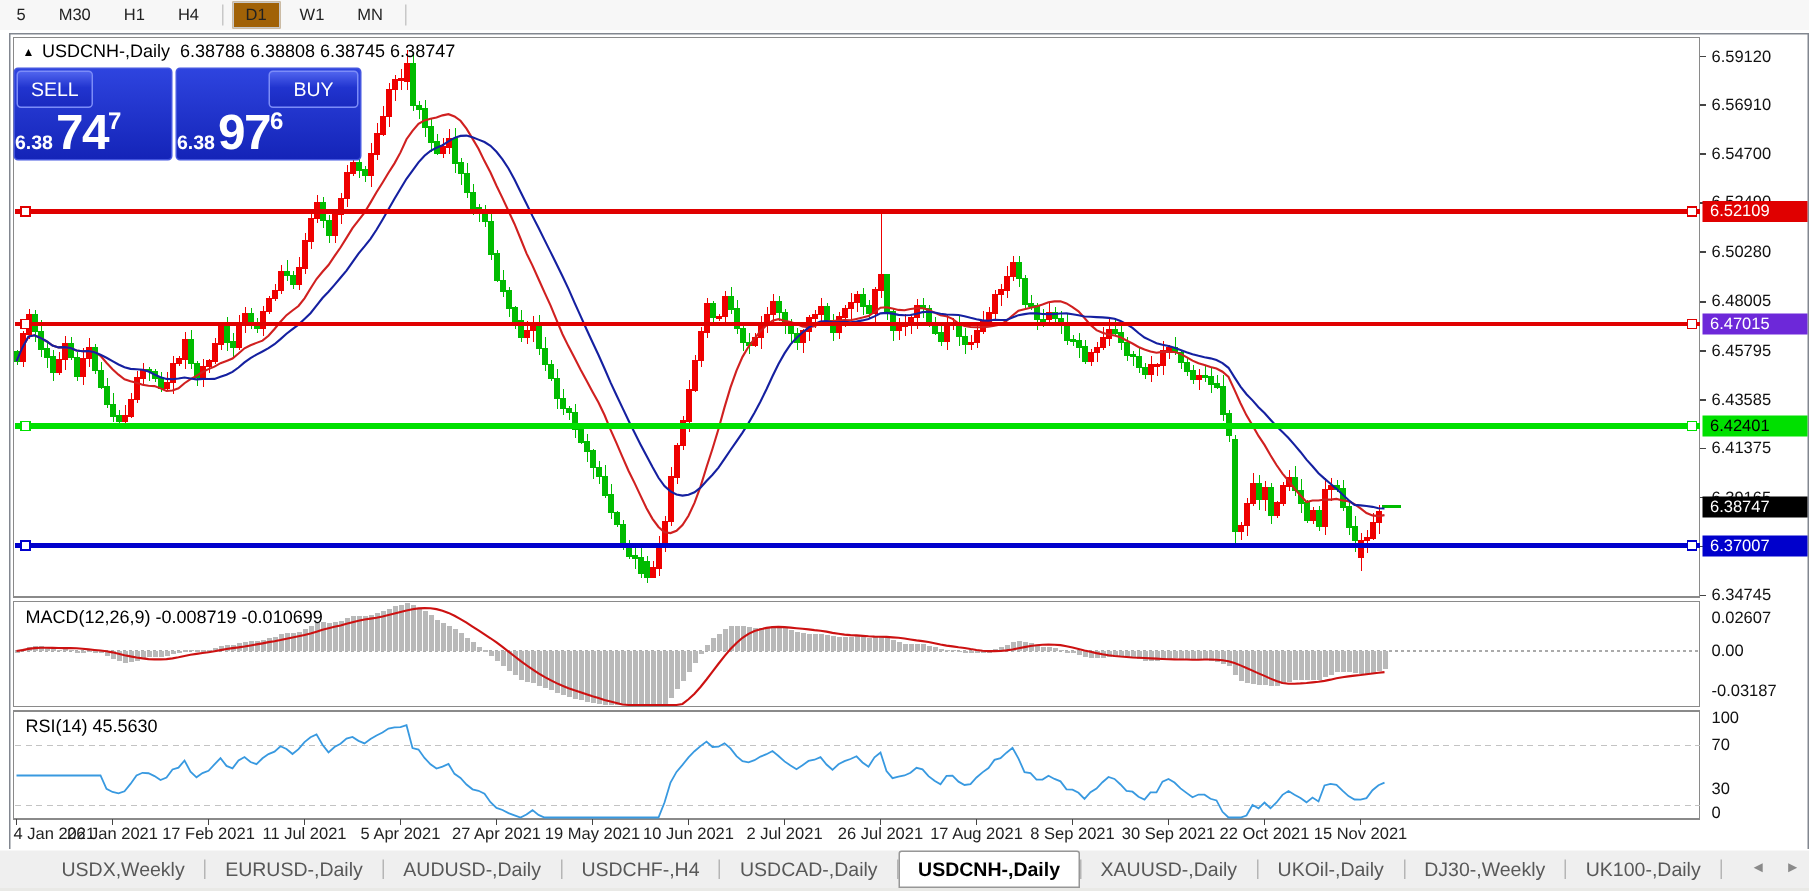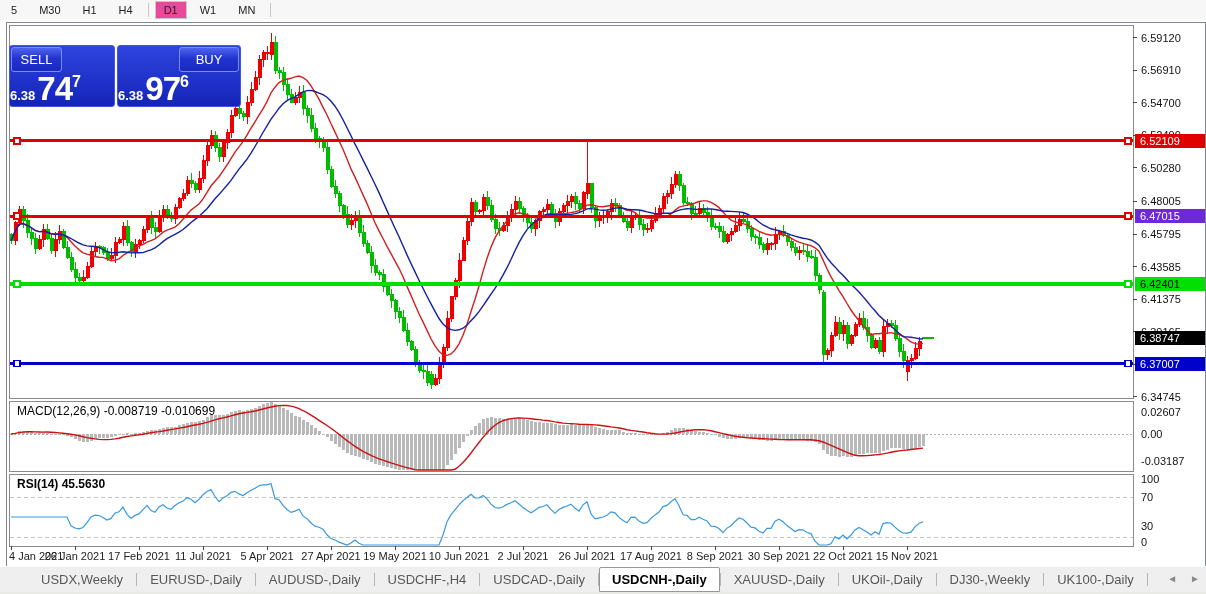--- a/index.html
+++ b/index.html
@@ -2,21 +2,21 @@
 <html><head>
 <meta charset="utf-8">
 <style>
   html,body{margin:0;padding:0;background:#fff;}
   #screen{position:relative;width:1206px;height:594px;background:#fff;overflow:hidden;
           font-family:"Liberation Sans",sans-serif;-webkit-font-smoothing:antialiased;}
   
   #toolbar{position:absolute;left:0;top:0;width:1206px;height:20px;background:#f7f7f7;
            display:flex;align-items:center;}
   .tb-item{padding:2px 8px;margin:0 2px;font-size:11px;color:#222;border:1px solid transparent;cursor:default;}
-  .tb-item.active{background:#ec4899;border:1px solid #c9c9c9;}
+  .tb-item.active{background:#a16207;border:1px solid #c9c9c9;}
   .tb-sep{width:1px;height:14px;background:#c8c8c8;margin:0 4px;}
   
   #chart-window{position:absolute;left:6px;top:22px;width:1198px;height:543px;
                 background:#fff;border:1px solid #828790;box-sizing:content-box;}
   #chart-svg{position:absolute;left:0;top:0;}
   #title-row{position:absolute;left:8px;top:4px;font-size:12px;color:#000;white-space:nowrap;}
   #title-row .tri{font-size:8px;vertical-align:1px;margin-right:5px;}
   .ind-label{position:absolute;font-size:12px;color:#000;white-space:nowrap;}
   .scale-label{position:absolute;left:1134px;font-size:11px;color:#111;white-space:nowrap;}
   .badge{position:absolute;left:1128px;width:70px;height:14px;line-height:14px;
@@ -822,36 +822,40 @@
           <line x1="1126" y1="178.4" x2="1130" y2="178.4" shape-rendering="crispEdges"></line>
           <line x1="1126" y1="211.0" x2="1130" y2="211.0" shape-rendering="crispEdges"></line>
           <line x1="1126" y1="243.6" x2="1130" y2="243.6" shape-rendering="crispEdges"></line>
           <line x1="1126" y1="276.1" x2="1130" y2="276.1" shape-rendering="crispEdges"></line>
           <line x1="1126" y1="308.7" x2="1130" y2="308.7" shape-rendering="crispEdges"></line>
           <line x1="1126" y1="341.3" x2="1130" y2="341.3" shape-rendering="crispEdges"></line>
           <line x1="1126" y1="373.9" x2="1130" y2="373.9" shape-rendering="crispEdges"></line>
         </g>
       </svg>
 
+    <div id="title-row">
+      <span class="tri">▲</span><span>USDCNH-,Daily</span>&nbsp;
+      <span>6.38788 6.38808 6.38745 6.38747</span>
+    </div>
 
     <div id="tp-left" class="tp-block">
       <div class="price-line">
         <span class="pp">6.38</span><span class="pb">74</span><span class="ps">7</span>
       </div>
     </div>
     <div id="tp-right" class="tp-block">
       <div class="price-line">
         <span class="pp">6.38</span><span class="pb">97</span><span class="ps">6</span>
       </div>
     </div>
     <div id="sell-btn" class="tp-btn">SELL</div>
     <div id="buy-btn" class="tp-btn">BUY</div>
 
     <div class="ind-label" style="left:10px;top:381px;text-align:center;">MACD(12,26,9) -0.008719 -0.010699</div>
-    <div class="ind-label" style="left:10px;top:454px;font-weight:bold;">RSI(14) 45.5630</div>
+    <div class="ind-label" style="left:10px;top:454px;">RSI(14) 45.5630</div>
 
     <div id="overlays">
         <div class="scale-label" style="top: 8.5723px;">6.59120</div>
         <div class="scale-label" style="top: 41.1477px;">6.56910</div>
         <div class="scale-label" style="top: 73.7231px;">6.54700</div>
         <div class="scale-label" style="top: 106.299px;">6.52490</div>
         <div class="scale-label" style="top: 138.874px;">6.50280</div>
         <div class="scale-label" style="top: 172.407px;">6.48005</div>
         <div class="scale-label" style="top: 204.983px;">6.45795</div>
         <div class="scale-label" style="top: 237.558px;">6.43585</div>

